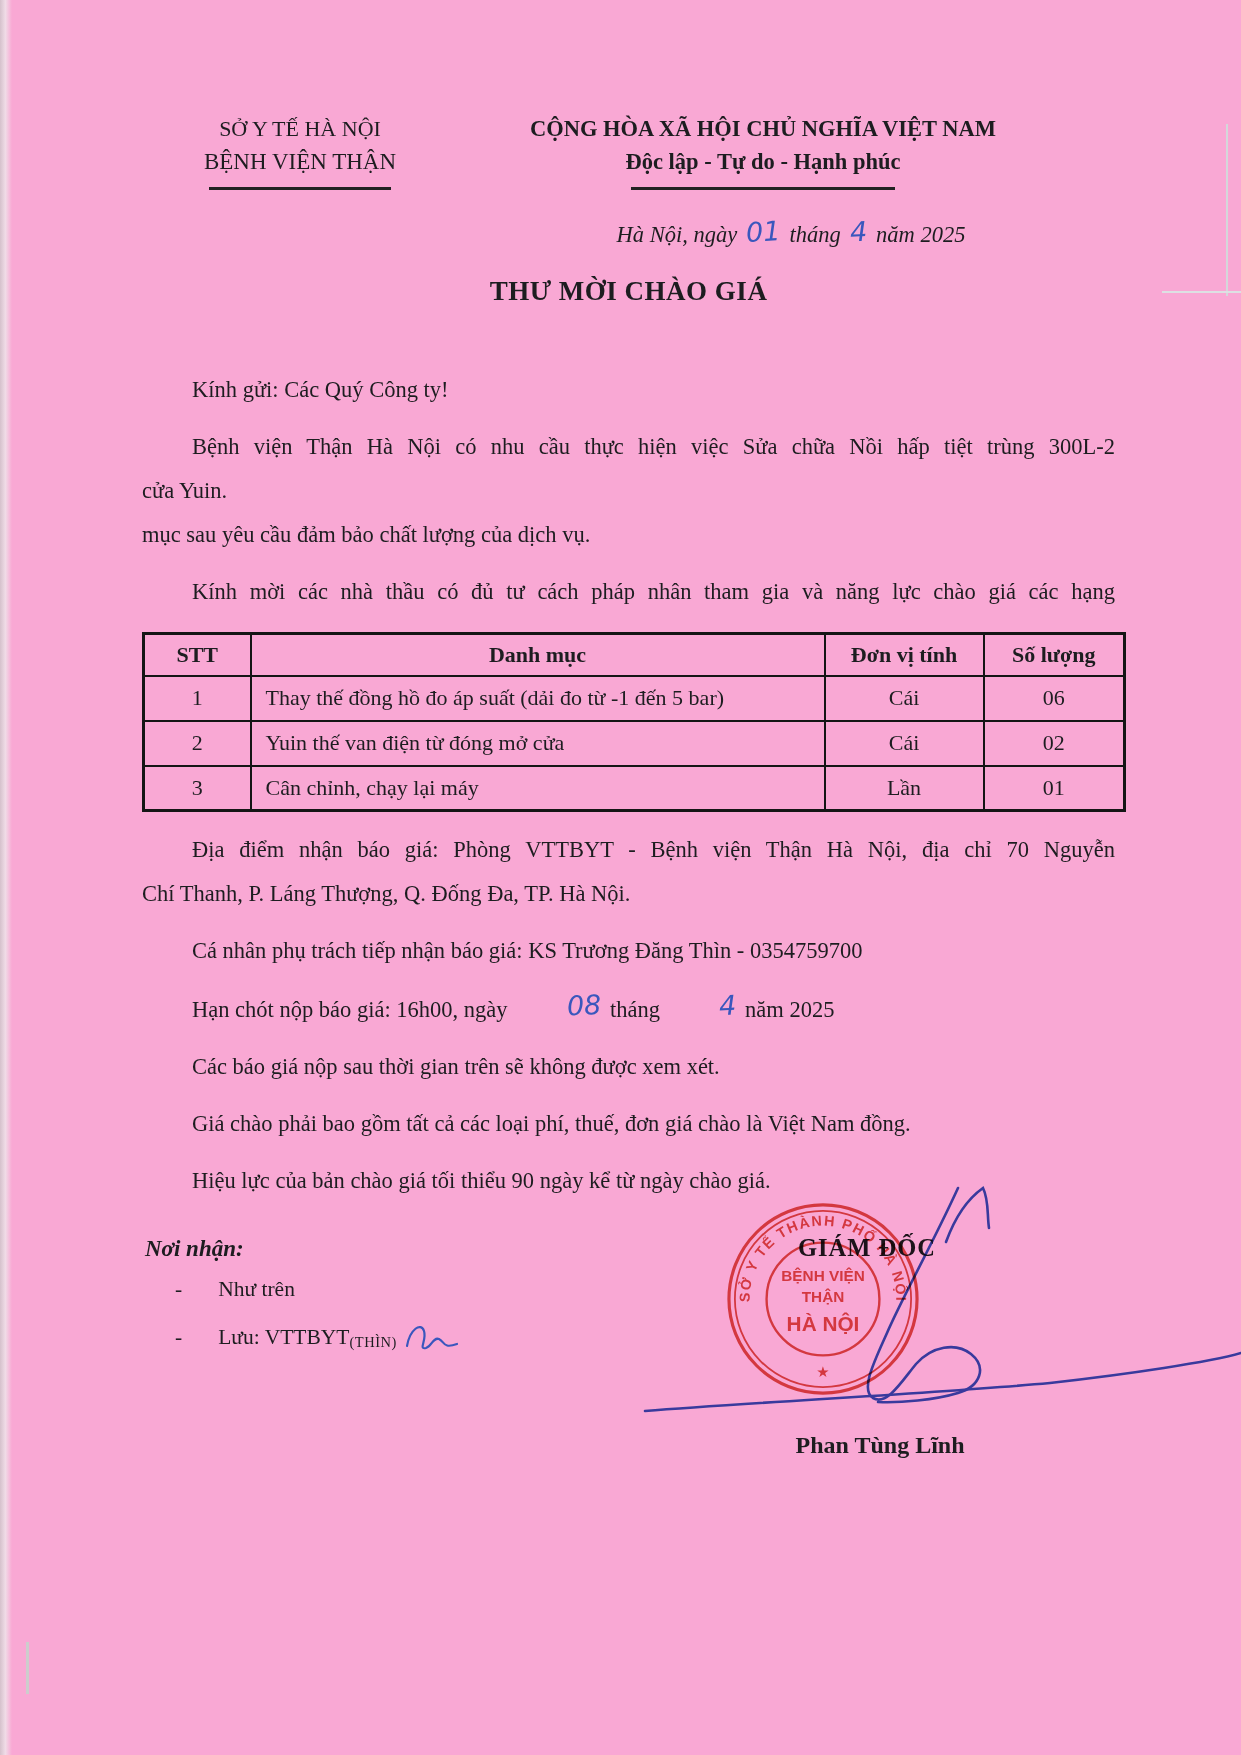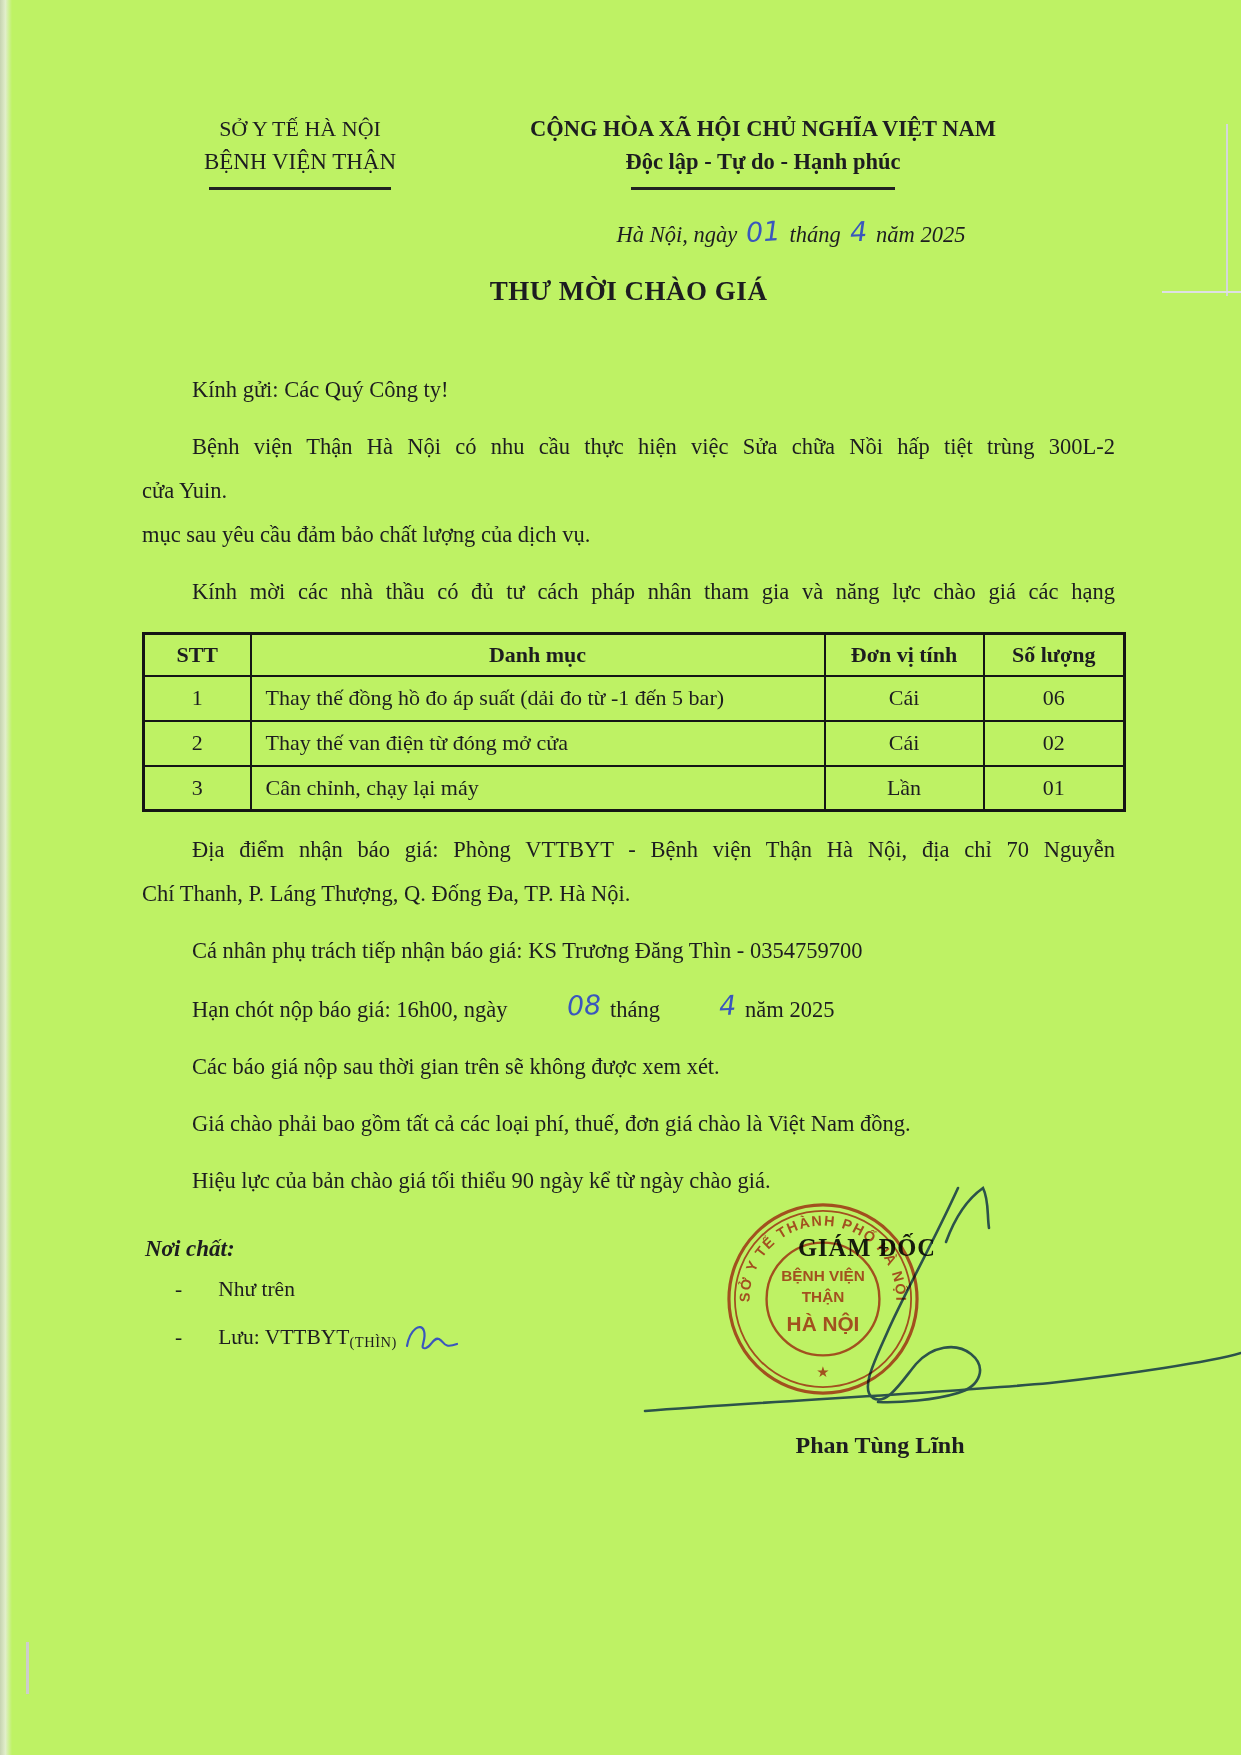--- a/index.html
+++ b/index.html
@@ -4,21 +4,21 @@
 <style>
   :root{
     --ink-color:#3a57bd;
     --stamp-color:#d6453d;
     --text:#1d1d20;
   }
   *{box-sizing:border-box;}
   html,body{margin:0;padding:0;background:#9a9a9a;}
   .page{
     position:relative;width:1241px;height:1755px;margin:0 auto;
-    background:#bef264;overflow:hidden;
+    background:#f9a8d4;overflow:hidden;
     font-family:"Liberation Serif",serif;color:var(--text);
   }
   
   .edge-left{position:absolute;left:0;top:0;width:12px;height:100%;
     background:linear-gradient(90deg,#c9c9c9 0%,#ededed 45%,rgba(255,255,255,0) 100%);opacity:.75;}
   .edge-right-line{position:absolute;left:1226px;top:124px;width:2px;height:172px;background:#d4d7da;}
   .edge-right-hline{position:absolute;left:1162px;top:291px;width:79px;height:2px;background:#dde0e3;}
   .edge-bottom-mark{position:absolute;left:26px;top:1642px;width:3px;height:52px;background:#cdcdcd;}
   
   .hdr-left{position:absolute;left:150px;top:112px;width:300px;text-align:center;line-height:33px;}
@@ -123,21 +123,21 @@
       </thead>
       <tbody>
         <tr>
           <td>1</td>
           <td class="left">Thay thế đồng hồ đo áp suất (dải đo từ -1 đến 5 bar)</td>
           <td>Cái</td>
           <td>06</td>
         </tr>
         <tr>
           <td>2</td>
-          <td class="left">Thay thế van điện từ đóng mở cửa</td>
+          <td class="left">Yuin thế van điện từ đóng mở cửa</td>
           <td>Cái</td>
           <td>02</td>
         </tr>
         <tr>
           <td>3</td>
           <td class="left">Cân chỉnh, chạy lại máy</td>
           <td>Lần</td>
           <td>01</td>
         </tr>
       </tbody>
@@ -148,21 +148,21 @@
     <div class="line indent gap">Cá nhân phụ trách tiếp nhận báo giá: KS Trương Đăng Thìn - 0354759700</div>
     <div class="line indent gap">
       <span>Hạn chót nộp báo giá: 16h00, ngày</span><span class="ink">08</span><span>tháng</span><span class="ink">4</span><span>năm 2025</span>
     </div>
     <div class="line indent gap">Các báo giá nộp sau thời gian trên sẽ không được xem xét.</div>
     <div class="line indent gap">Giá chào phải bao gồm tất cả các loại phí, thuế, đơn giá chào là Việt Nam đồng.</div>
     <div class="line indent gap">Hiệu lực của bản chào giá tối thiểu 90 ngày kể từ ngày chào giá.</div>
   </div>
 
   <div class="recipients">
-    <div class="label">Nơi chất:</div>
+    <div class="label">Nơi nhận:</div>
     <div class="rcpt-item">
       <span class="dash">-</span><span>Như trên</span>
     </div>
     <div class="rcpt-item">
       <span class="dash">-</span><span>Lưu: VTTBYT</span><span class="rcpt-sub">(THÌN)</span><svg class="squiggle" width="58" height="36" viewBox="0 0 58 36">
           <path d="M6 29 C 9 12, 20 5, 23 14 C 26 23, 17 33, 25 31 C 31 29, 32 20, 38 22 C 44 25, 42 32, 56 27"></path>
         </svg>
     </div>
   </div>
 

